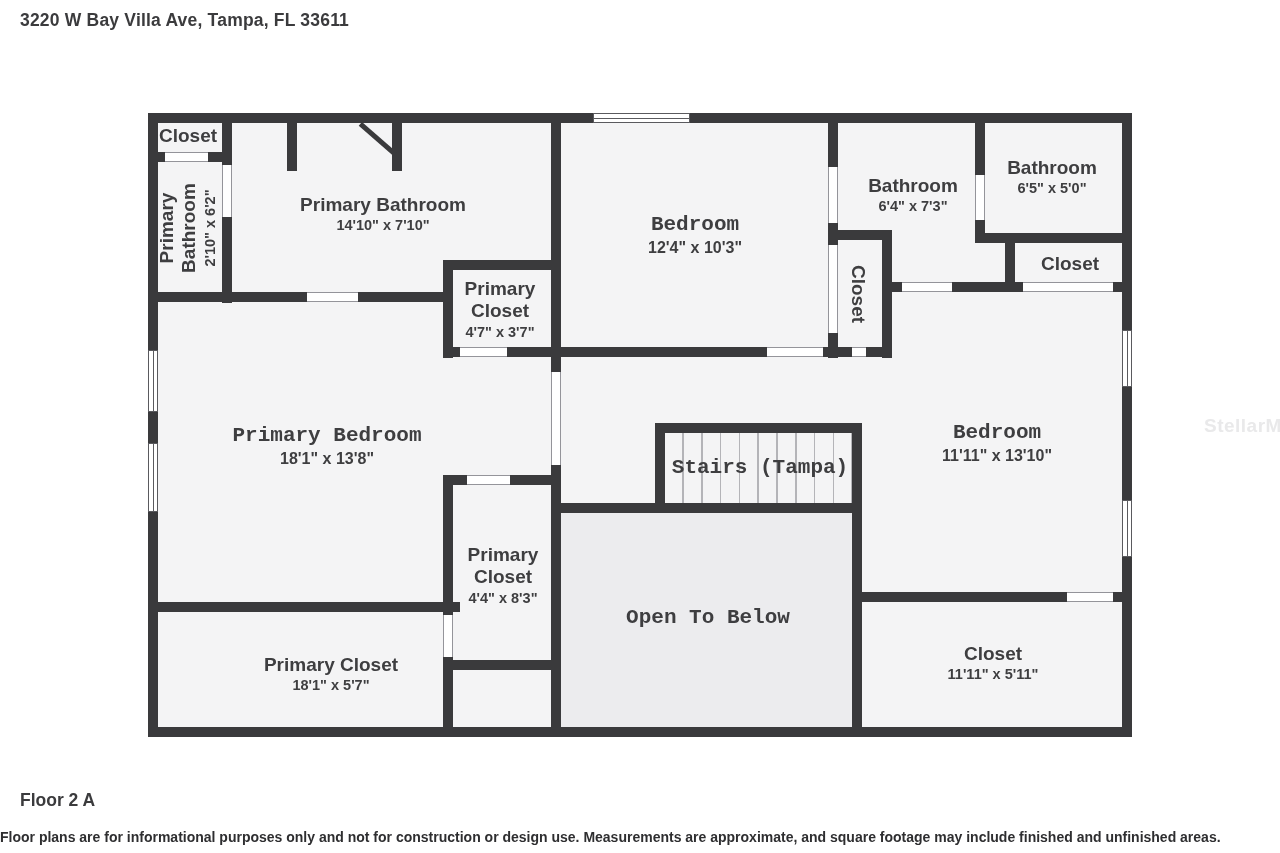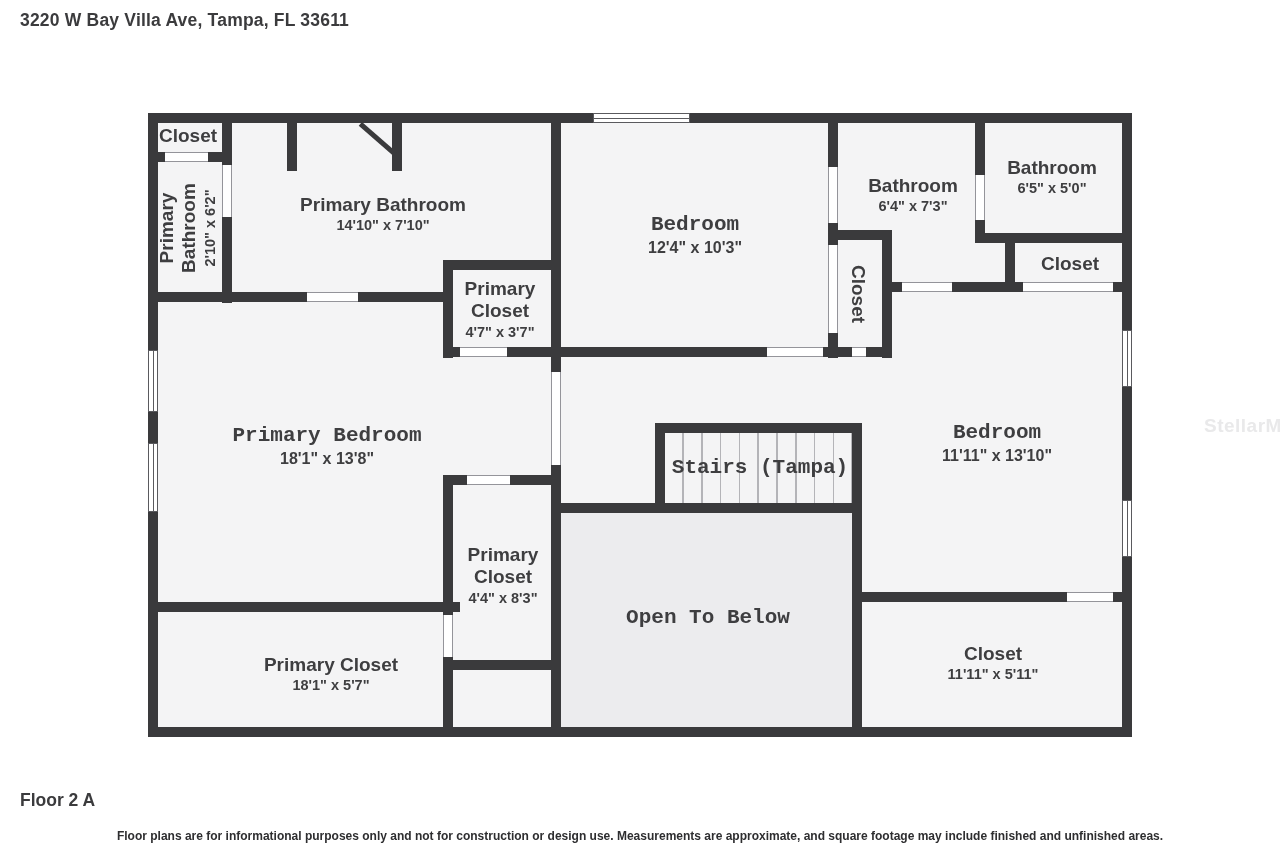--- a/index.html
+++ b/index.html
@@ -10,22 +10,22 @@
   .page-title{
     position:absolute;left:20px;top:10px;font-size:17.5px;font-weight:700;
     color:#3b3b3d;letter-spacing:.2px;
   }
   .floor-label{
     position:absolute;left:20px;top:755px;font-size:17.5px;font-weight:700;
     color:#3b3b3d;
     margin-top:35px;
   }
   .disclaimer{
-    position:absolute;left:0;top:829px;width:100%;text-align:center;
-    font-size:12px;font-weight:700;color:#2e2e30;
+    position:absolute;left:0;top:829px;width:100%;text-align:left;
+    font-size:14px;font-weight:700;color:#2e2e30;
   }
   .watermark{
     position:absolute;left:1204px;top:415px;font-size:19px;font-weight:700;
     color:#e9e9ea;letter-spacing:.5px;white-space:nowrap;
   }
   .plan{
     position:absolute;left:148px;top:113px;width:984px;height:624px;
     background:#f4f4f5;
   }
   .w{position:absolute;background:#3a3a3c;display:block;}

